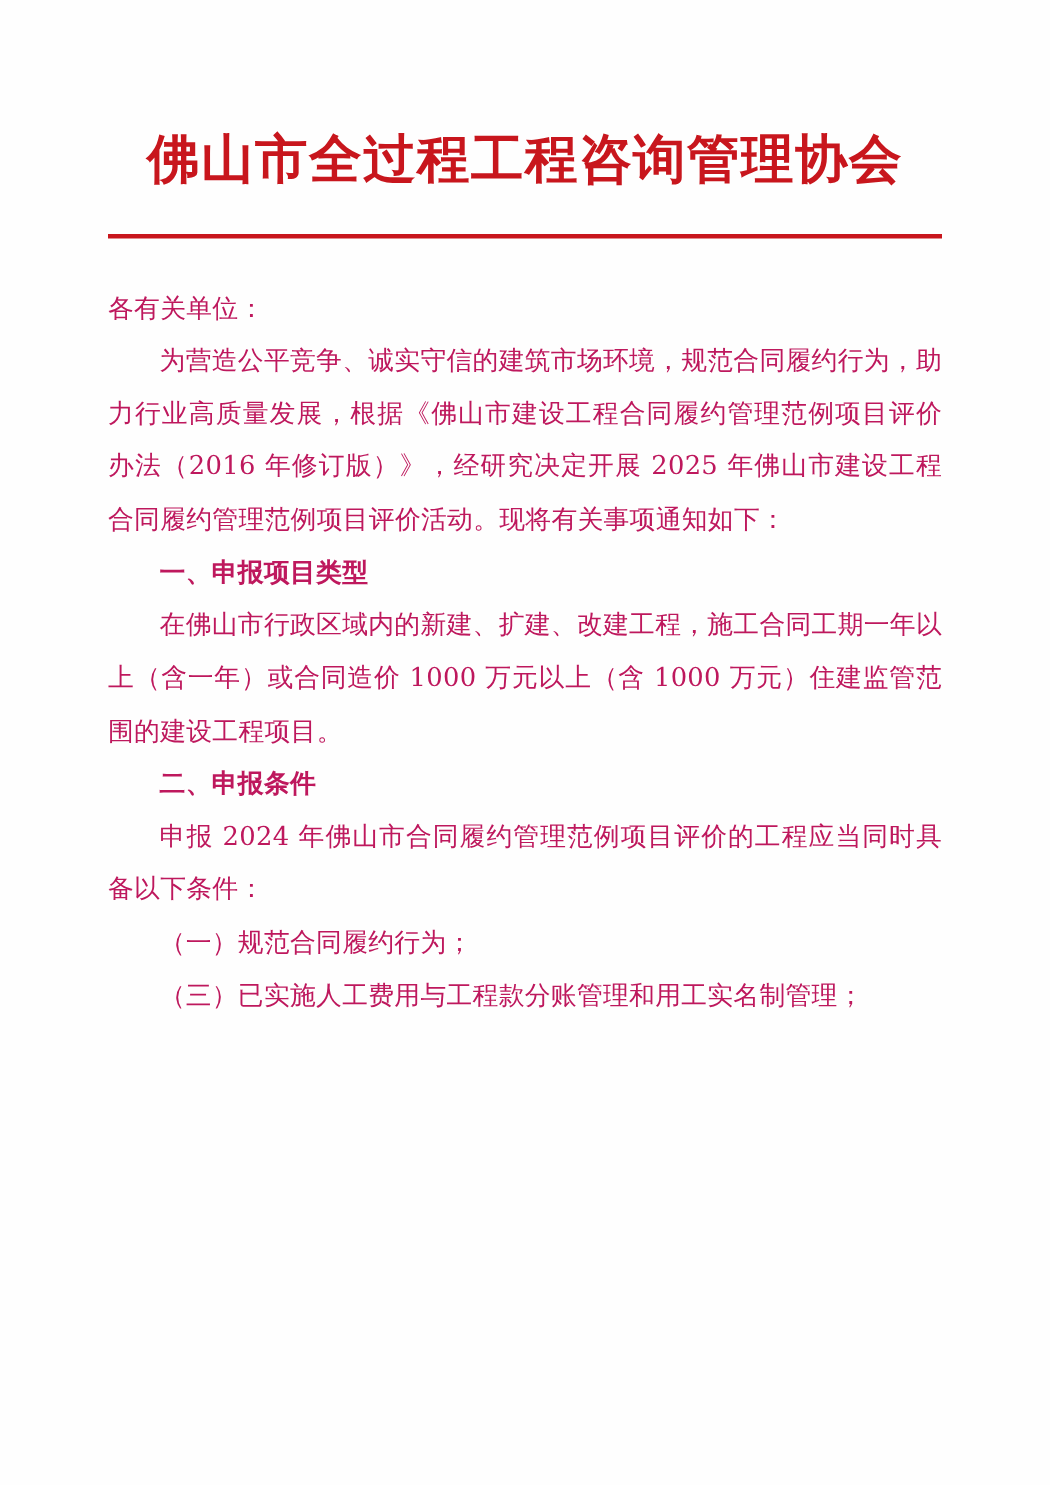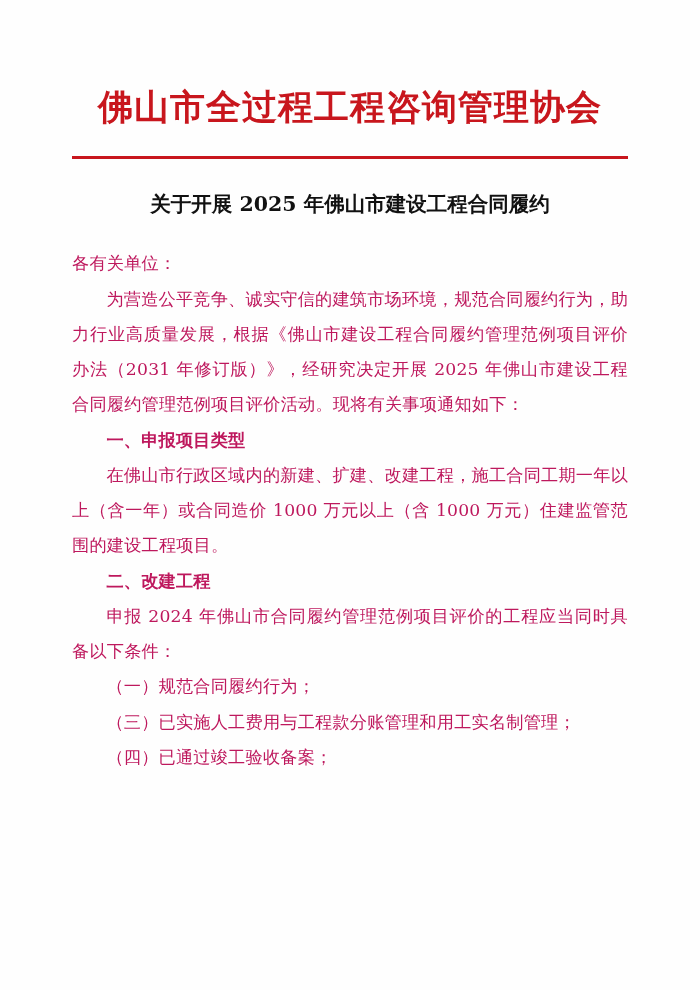--- a/index.html
+++ b/index.html
@@ -81,37 +81,35 @@
 <body>
 
 <div class="page">
 
   <div class="letterhead">
     <div class="letterhead-title">佛山市全过程工程咨询管理协会</div>
     <div class="letterhead-rule"></div>
   </div>
 
   <div class="doc-title">
-    <span class="line">关于开展 2025 年佛山市建设工程合同履约</span>
   </div>
 
   <div class="body-text">
     <p class="p-noindent">各有关单位：</p>
 
-    <p class="p-indent">为营造公平竞争、诚实守信的建筑市场环境，规范合同履约行为，助力行业高质量发展，根据《佛山市建设工程合同履约管理范例项目评价办法（2031 年修订版）》，经研究决定开展 2025 年佛山市建设工程合同履约管理范例项目评价活动。现将有关事项通知如下：</p>
+    <p class="p-indent">为营造公平竞争、诚实守信的建筑市场环境，规范合同履约行为，助力行业高质量发展，根据《佛山市建设工程合同履约管理范例项目评价办法（2016 年修订版）》，经研究决定开展 2025 年佛山市建设工程合同履约管理范例项目评价活动。现将有关事项通知如下：</p>
 
     <p class="section-head">一、申报项目类型</p>
 
     <p class="p-indent">在佛山市行政区域内的新建、扩建、改建工程，施工合同工期一年以上（含一年）或合同造价 1000 万元以上（含 1000 万元）住建监管范围的建设工程项目。</p>
 
-    <p class="section-head">二、改建工程</p>
+    <p class="section-head">二、申报条件</p>
 
     <p class="p-indent">申报 2024 年佛山市合同履约管理范例项目评价的工程应当同时具备以下条件：</p>
 
     <p class="p-indent">（一）规范合同履约行为；</p>
 
 
     <p class="p-indent">（三）已实施人工费用与工程款分账管理和用工实名制管理；</p>
 
-    <p class="p-indent">（四）已通过竣工验收备案；</p>
   </div>
 
 </div>
 
 </body></html>

